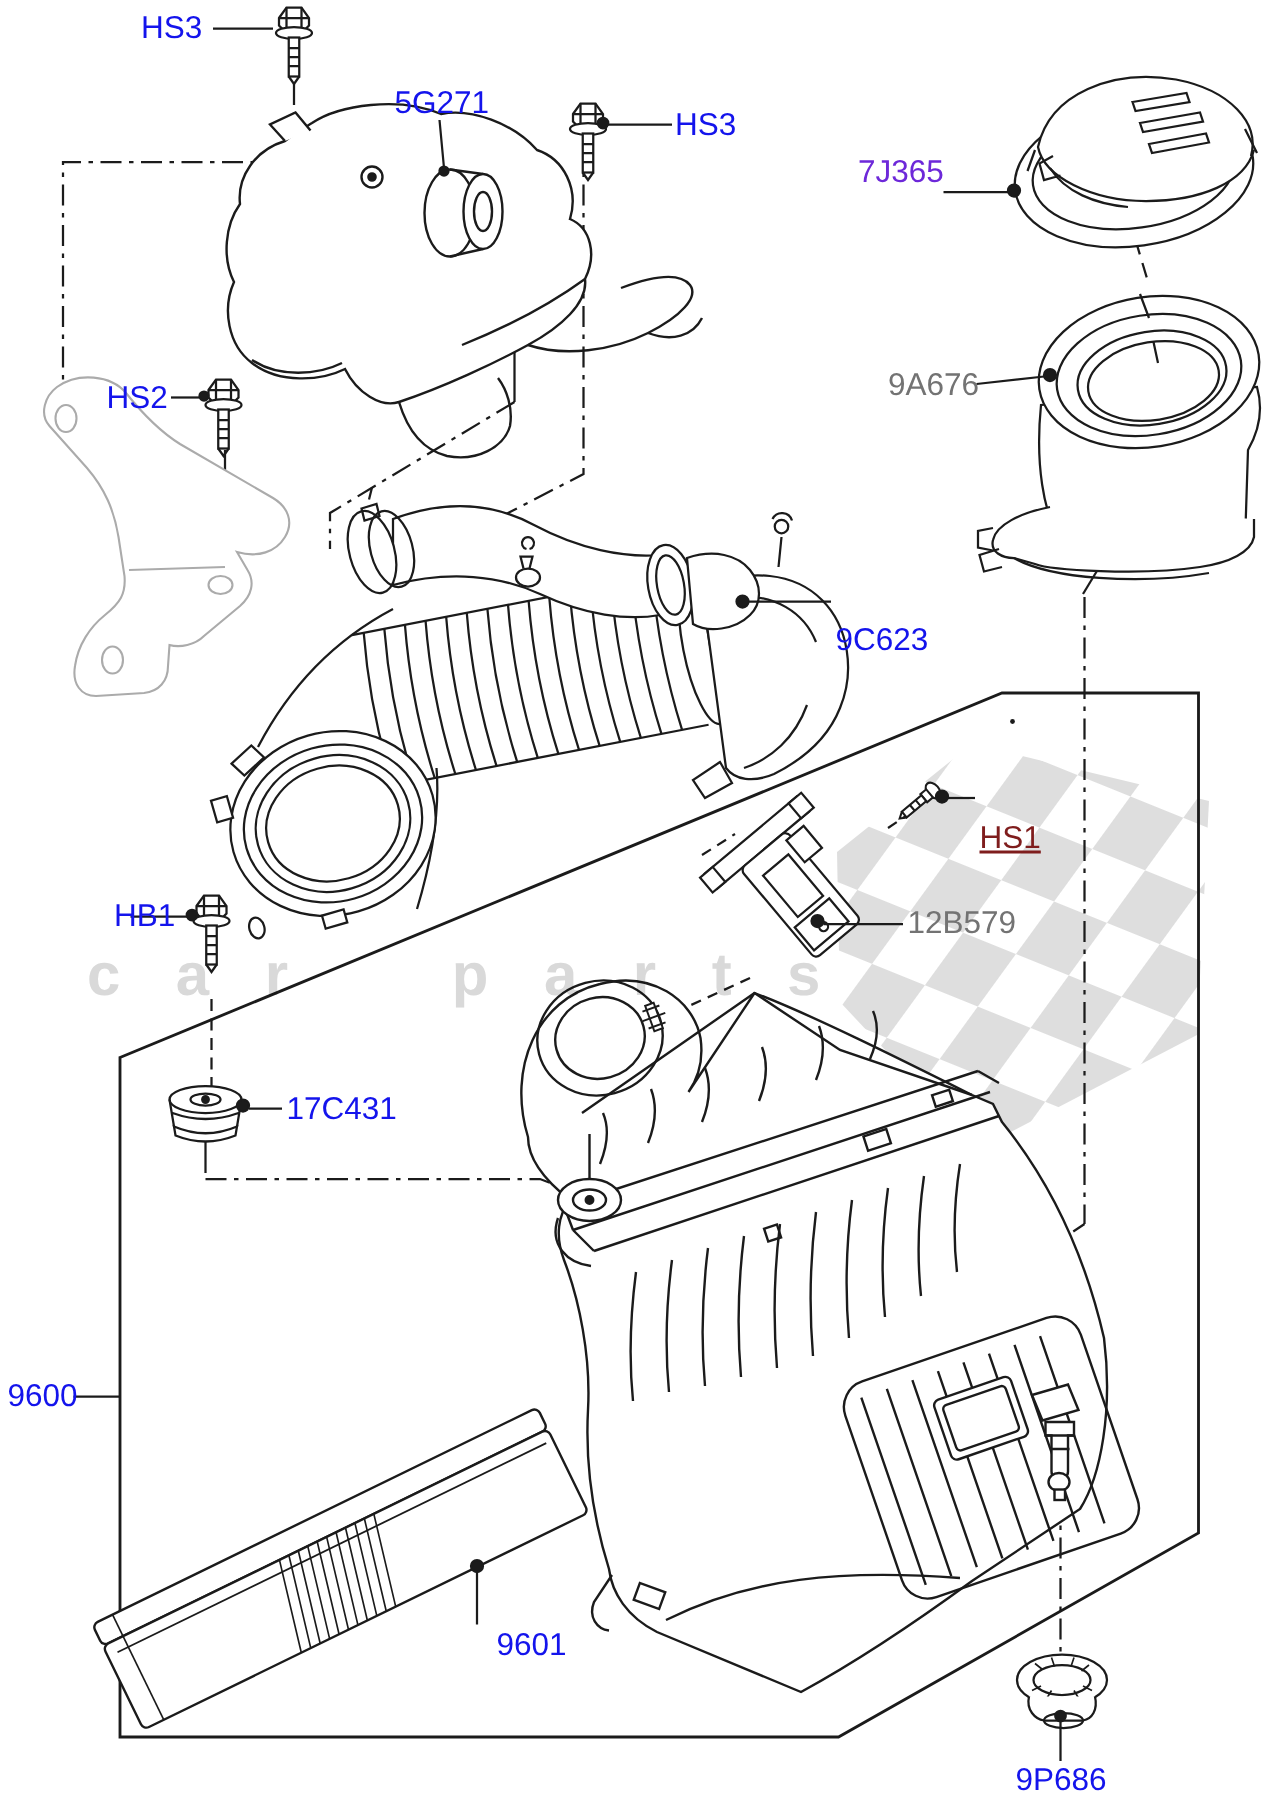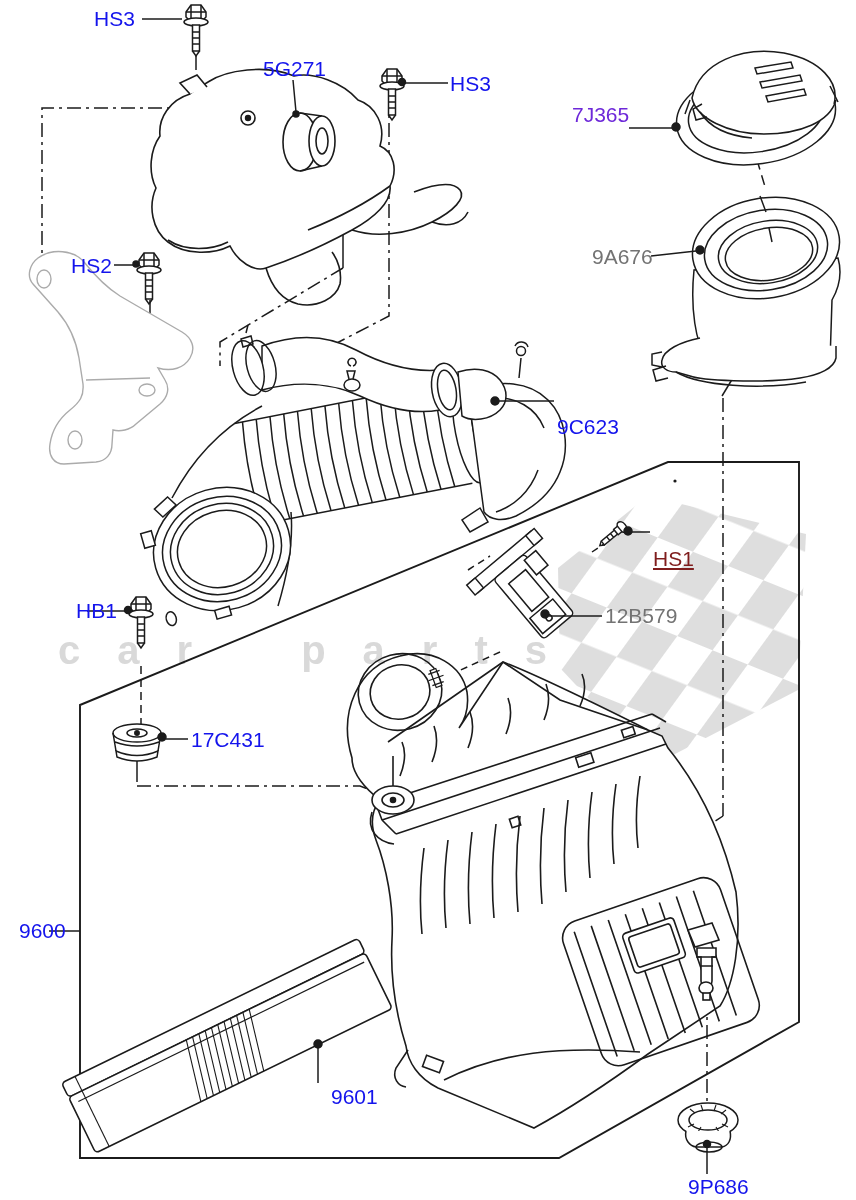--- a/index.html
+++ b/index.html
@@ -306,17 +306,17 @@
   <div class="callout" style="left: 263px; top: 58px; color: rgb(20, 20, 236);">5G271</div>
   <div class="callout" style="left: 450px; top: 73px; color: rgb(20, 20, 236);">HS3</div>
   <div class="callout" style="left: 572px; top: 104px; color: #6d28d9;">7J365</div>
   <div class="callout" style="left: 592px; top: 246px; color: #737373;">9A676</div>
   <div class="callout" style="left: 71px; top: 255px; color: rgb(20, 20, 236);">HS2</div>
   <div class="callout" style="left: 557px; top: 391px; color: rgb(20, 20, 236); margin-top: 25px;">9C623</div>
   <div class="callout" style="left: 653px; top: 548px; color: #7f1d1d; text-decoration: underline;">HS1</div>
   <div class="callout" style="left: 605px; top: 605px; color: #737373;">12B579</div>
   <div class="callout" style="left: 39px; top: 600px; color: rgb(20, 20, 236); margin-left: 37px;">HB1</div>
   <div class="callout" style="left: 191px; top: 729px; color: rgb(20, 20, 236); text-align: center;">17C431</div>
-  <div class="callout" style="left: 19px; top: 920px; color: rgb(20, 20, 236);">9600</div>
+  <div class="callout" style="left: 5px; top: 920px; color: rgb(20, 20, 236);">9600</div>
   <div class="callout" style="left: 293px; top: 1086px; color: rgb(20, 20, 236); margin-left: 38px;">9601</div>
-  <div class="callout" style="left: 677px; top: 1176px; color: rgb(20, 20, 236); margin-left: 11px;">9P686</div>
+  <div class="callout" style="left: 677px; top: 1176px; color: rgb(20, 20, 236);">9P686</div>
 
 </div>
 
 </body></html>

